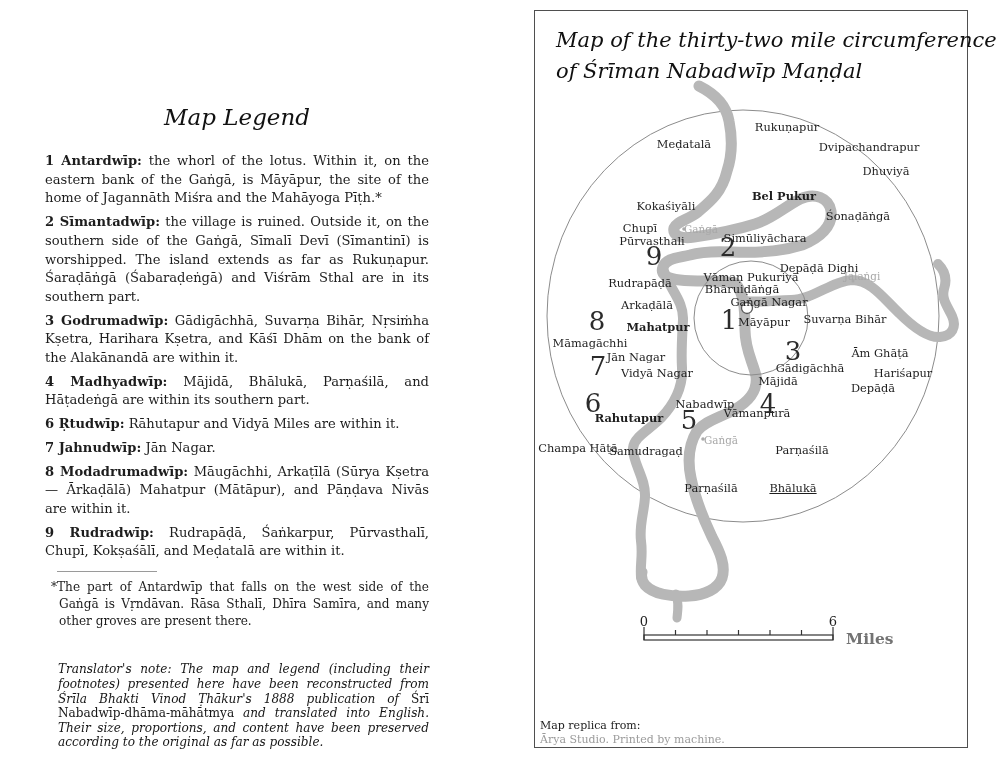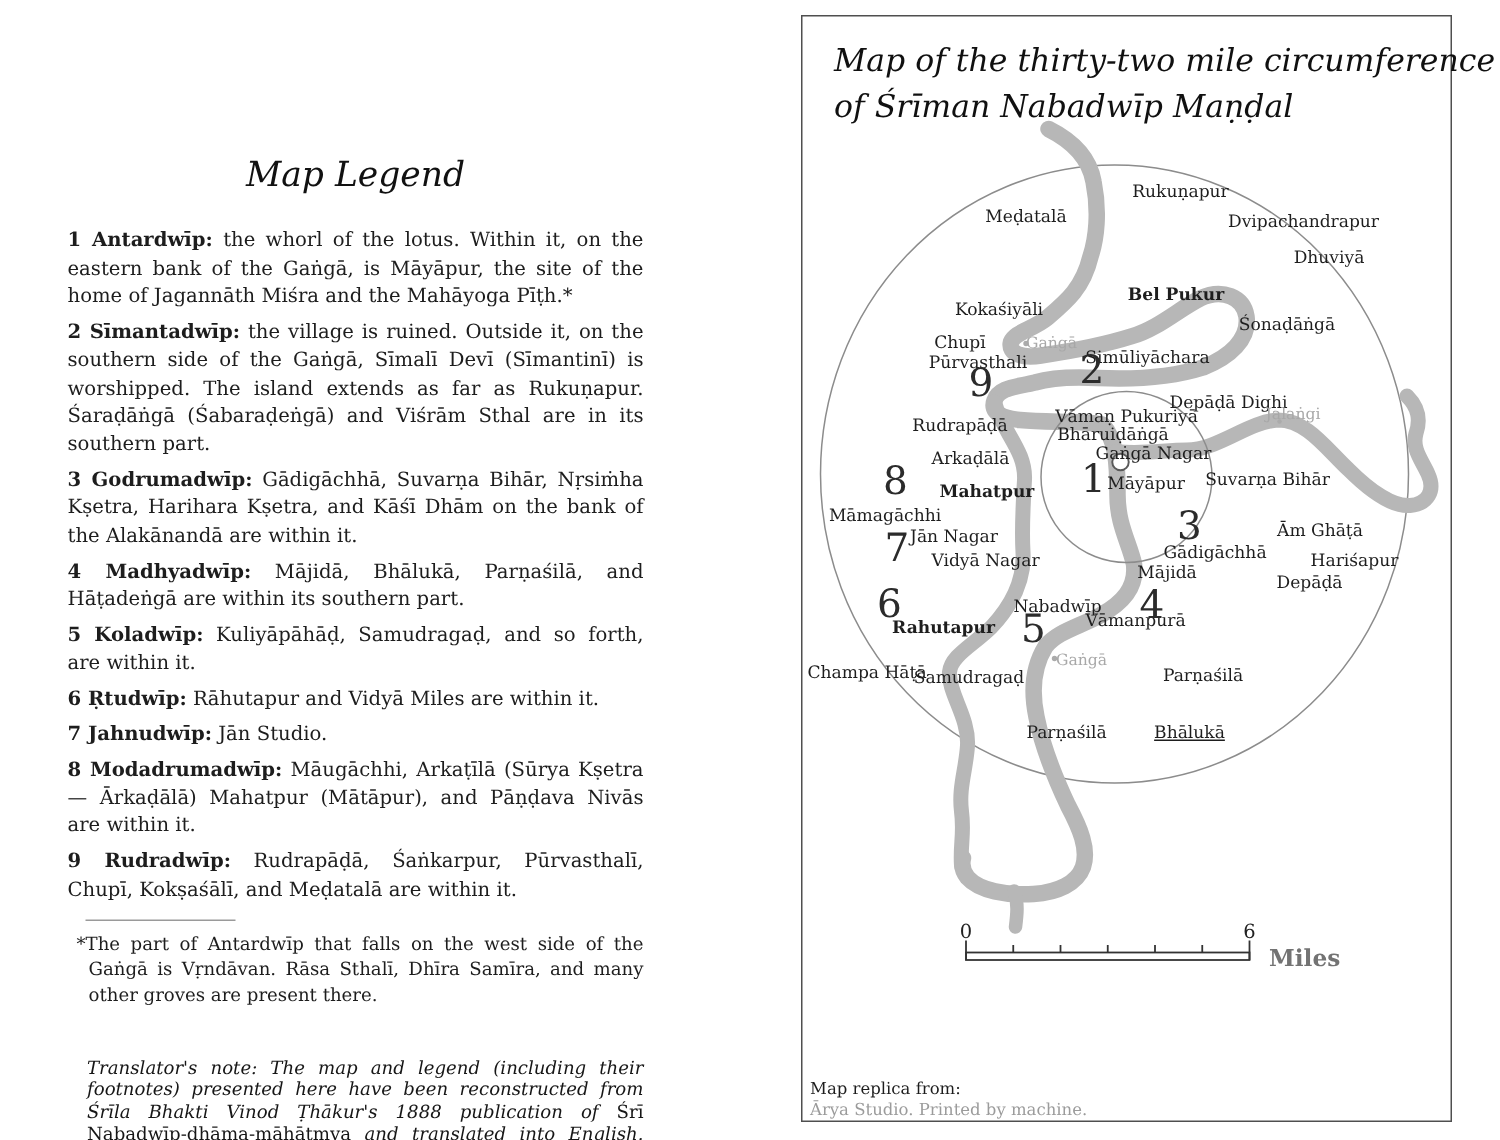--- a/index.html
+++ b/index.html
@@ -37,23 +37,22 @@
 
 <div id="spread">
 
   <section id="left-page">
     <h2 id="legend-title">Map Legend</h2>
 
     <p class="para"><b>1 Antardwīp:</b> <span>the whorl of the lotus. Within it, on the eastern bank of the Gaṅgā, is Māyāpur, the site of the home of Jagannāth Miśra and the Mahāyoga Pīṭh.*</span></p>
     <p class="para"><b>2 Sīmantadwīp:</b> <span>the village is ruined. Outside it, on the southern side of the Gaṅgā, Sīmalī Devī (Sīmantinī) is worshipped. The island extends as far as Rukuṇapur. Śaraḍāṅgā (Śabaraḍeṅgā) and Viśrām Sthal are in its southern part.</span></p>
     <p class="para"><b>3 Godrumadwīp:</b> <span>Gādigāchhā, Suvarṇa Bihār, Nṛsiṁha Kṣetra, Harihara Kṣetra, and Kāśī Dhām on the bank of the Alakānandā are within it.</span></p>
     <p class="para"><b>4 Madhyadwīp:</b> <span>Mājidā, Bhālukā, Parṇaśilā, and Hāṭadeṅgā are within its southern part.</span></p>
-    <p class="para"><b>5 Koladwīp:</b> <span>Kuliyāpāhāḍ, Samudragaḍ, and so forth, are within it.</span></p>
     <p class="para"><b>6 Ṛtudwīp:</b> <span>Rāhutapur and Vidyā Miles are within it.</span></p>
-    <p class="para"><b>7 Jahnudwīp:</b> <span>Jān Studio.</span></p>
+    <p class="para"><b>7 Jahnudwīp:</b> <span>Jān Nagar.</span></p>
     <p class="para"><b>8 Modadrumadwīp:</b> <span>Māugāchhi, Arkaṭīlā (Sūrya Kṣetra— Ārkaḍālā) Mahatpur (Mātāpur), and Pāṇḍava Nivās are within it.</span></p>
     <p class="para"><b>9 Rudradwīp:</b> <span>Rudrapāḍā, Śaṅkarpur, Pūrvasthalī, Chupī, Kokṣaśālī, and Meḍatalā are within it.</span></p>
 
     <hr id="fn-rule">
     <div id="footnote"><span>*</span><span>The part of Antardwīp that falls on the west side of the Gaṅgā is Vṛndāvan. Rāsa Sthalī, Dhīra Samīra, and many other groves are present there.</span></div>
 
     <div id="translator-note"><span class="it">Translator's note: The map and legend (including their footnotes) presented here have been reconstructed from Śrīla Bhakti Vinod Ṭhākur's 1888 publication of </span><span class="rm">Śrī Nabadwīp-dhāma-māhātmya</span><span class="it"> and translated into English. Their size, proportions, and content have been preserved according to the original as far as possible.</span></div>
   </section>
 
   <section id="right-page"></section>

